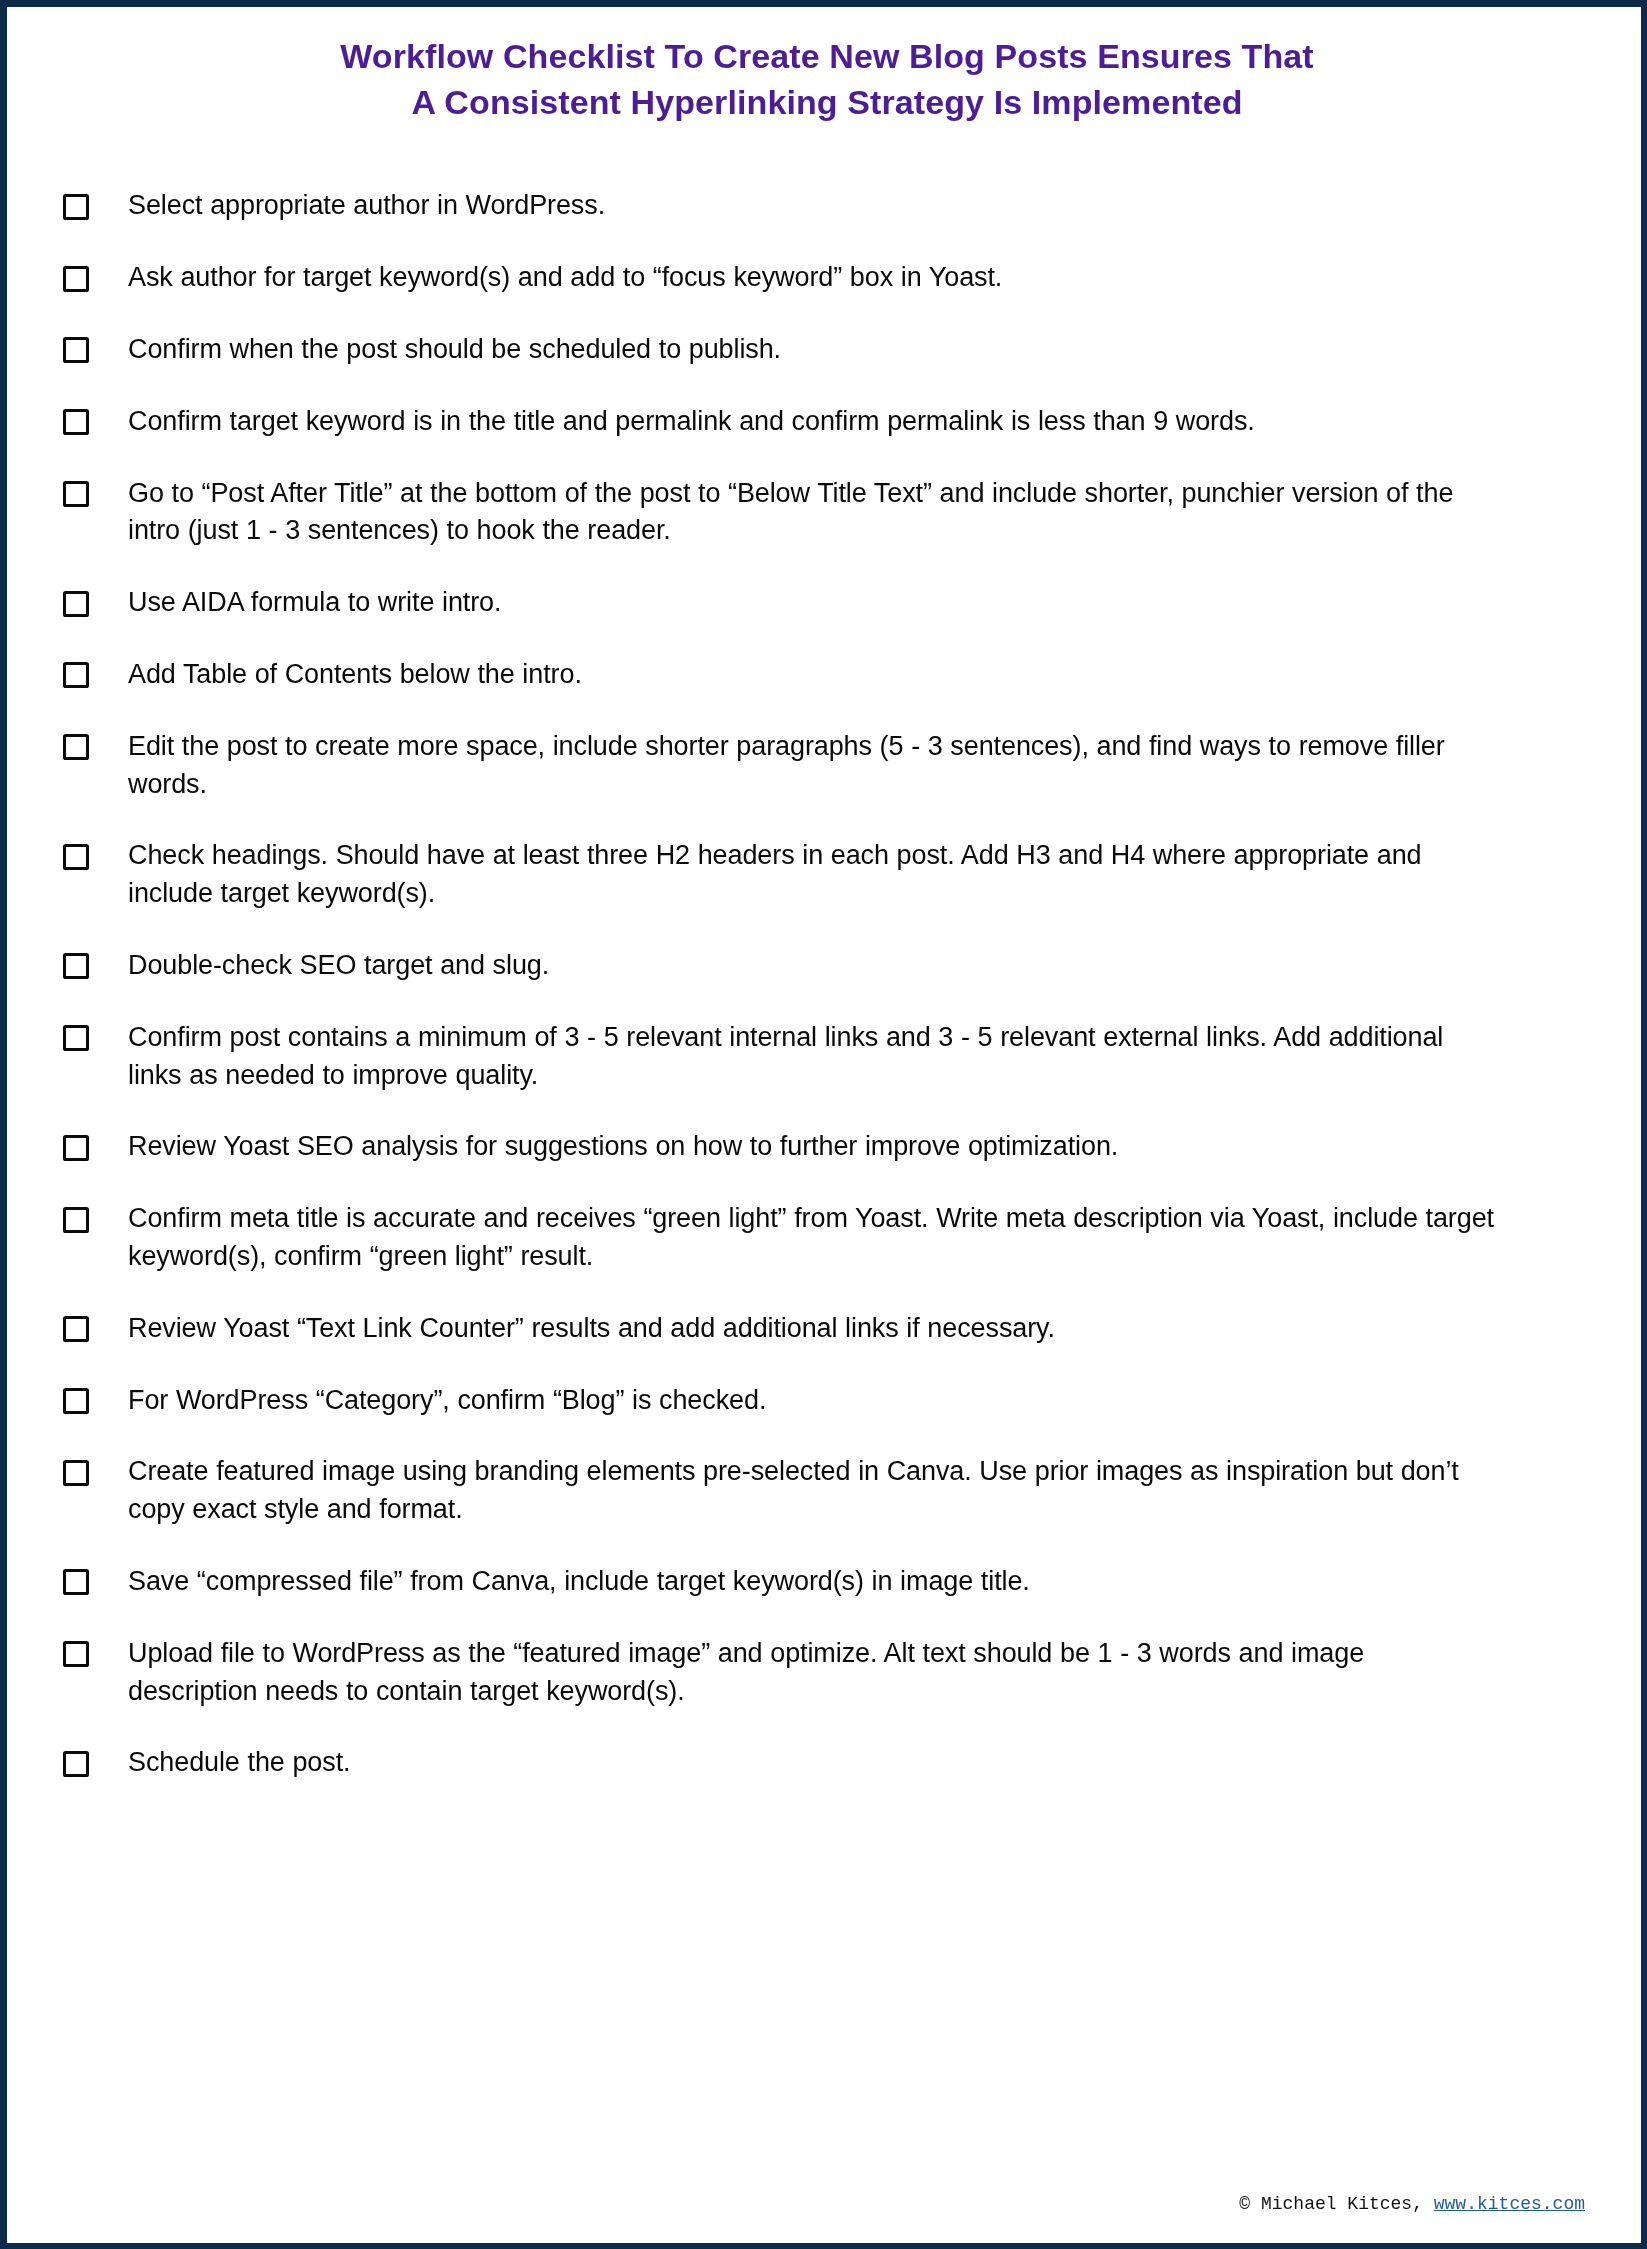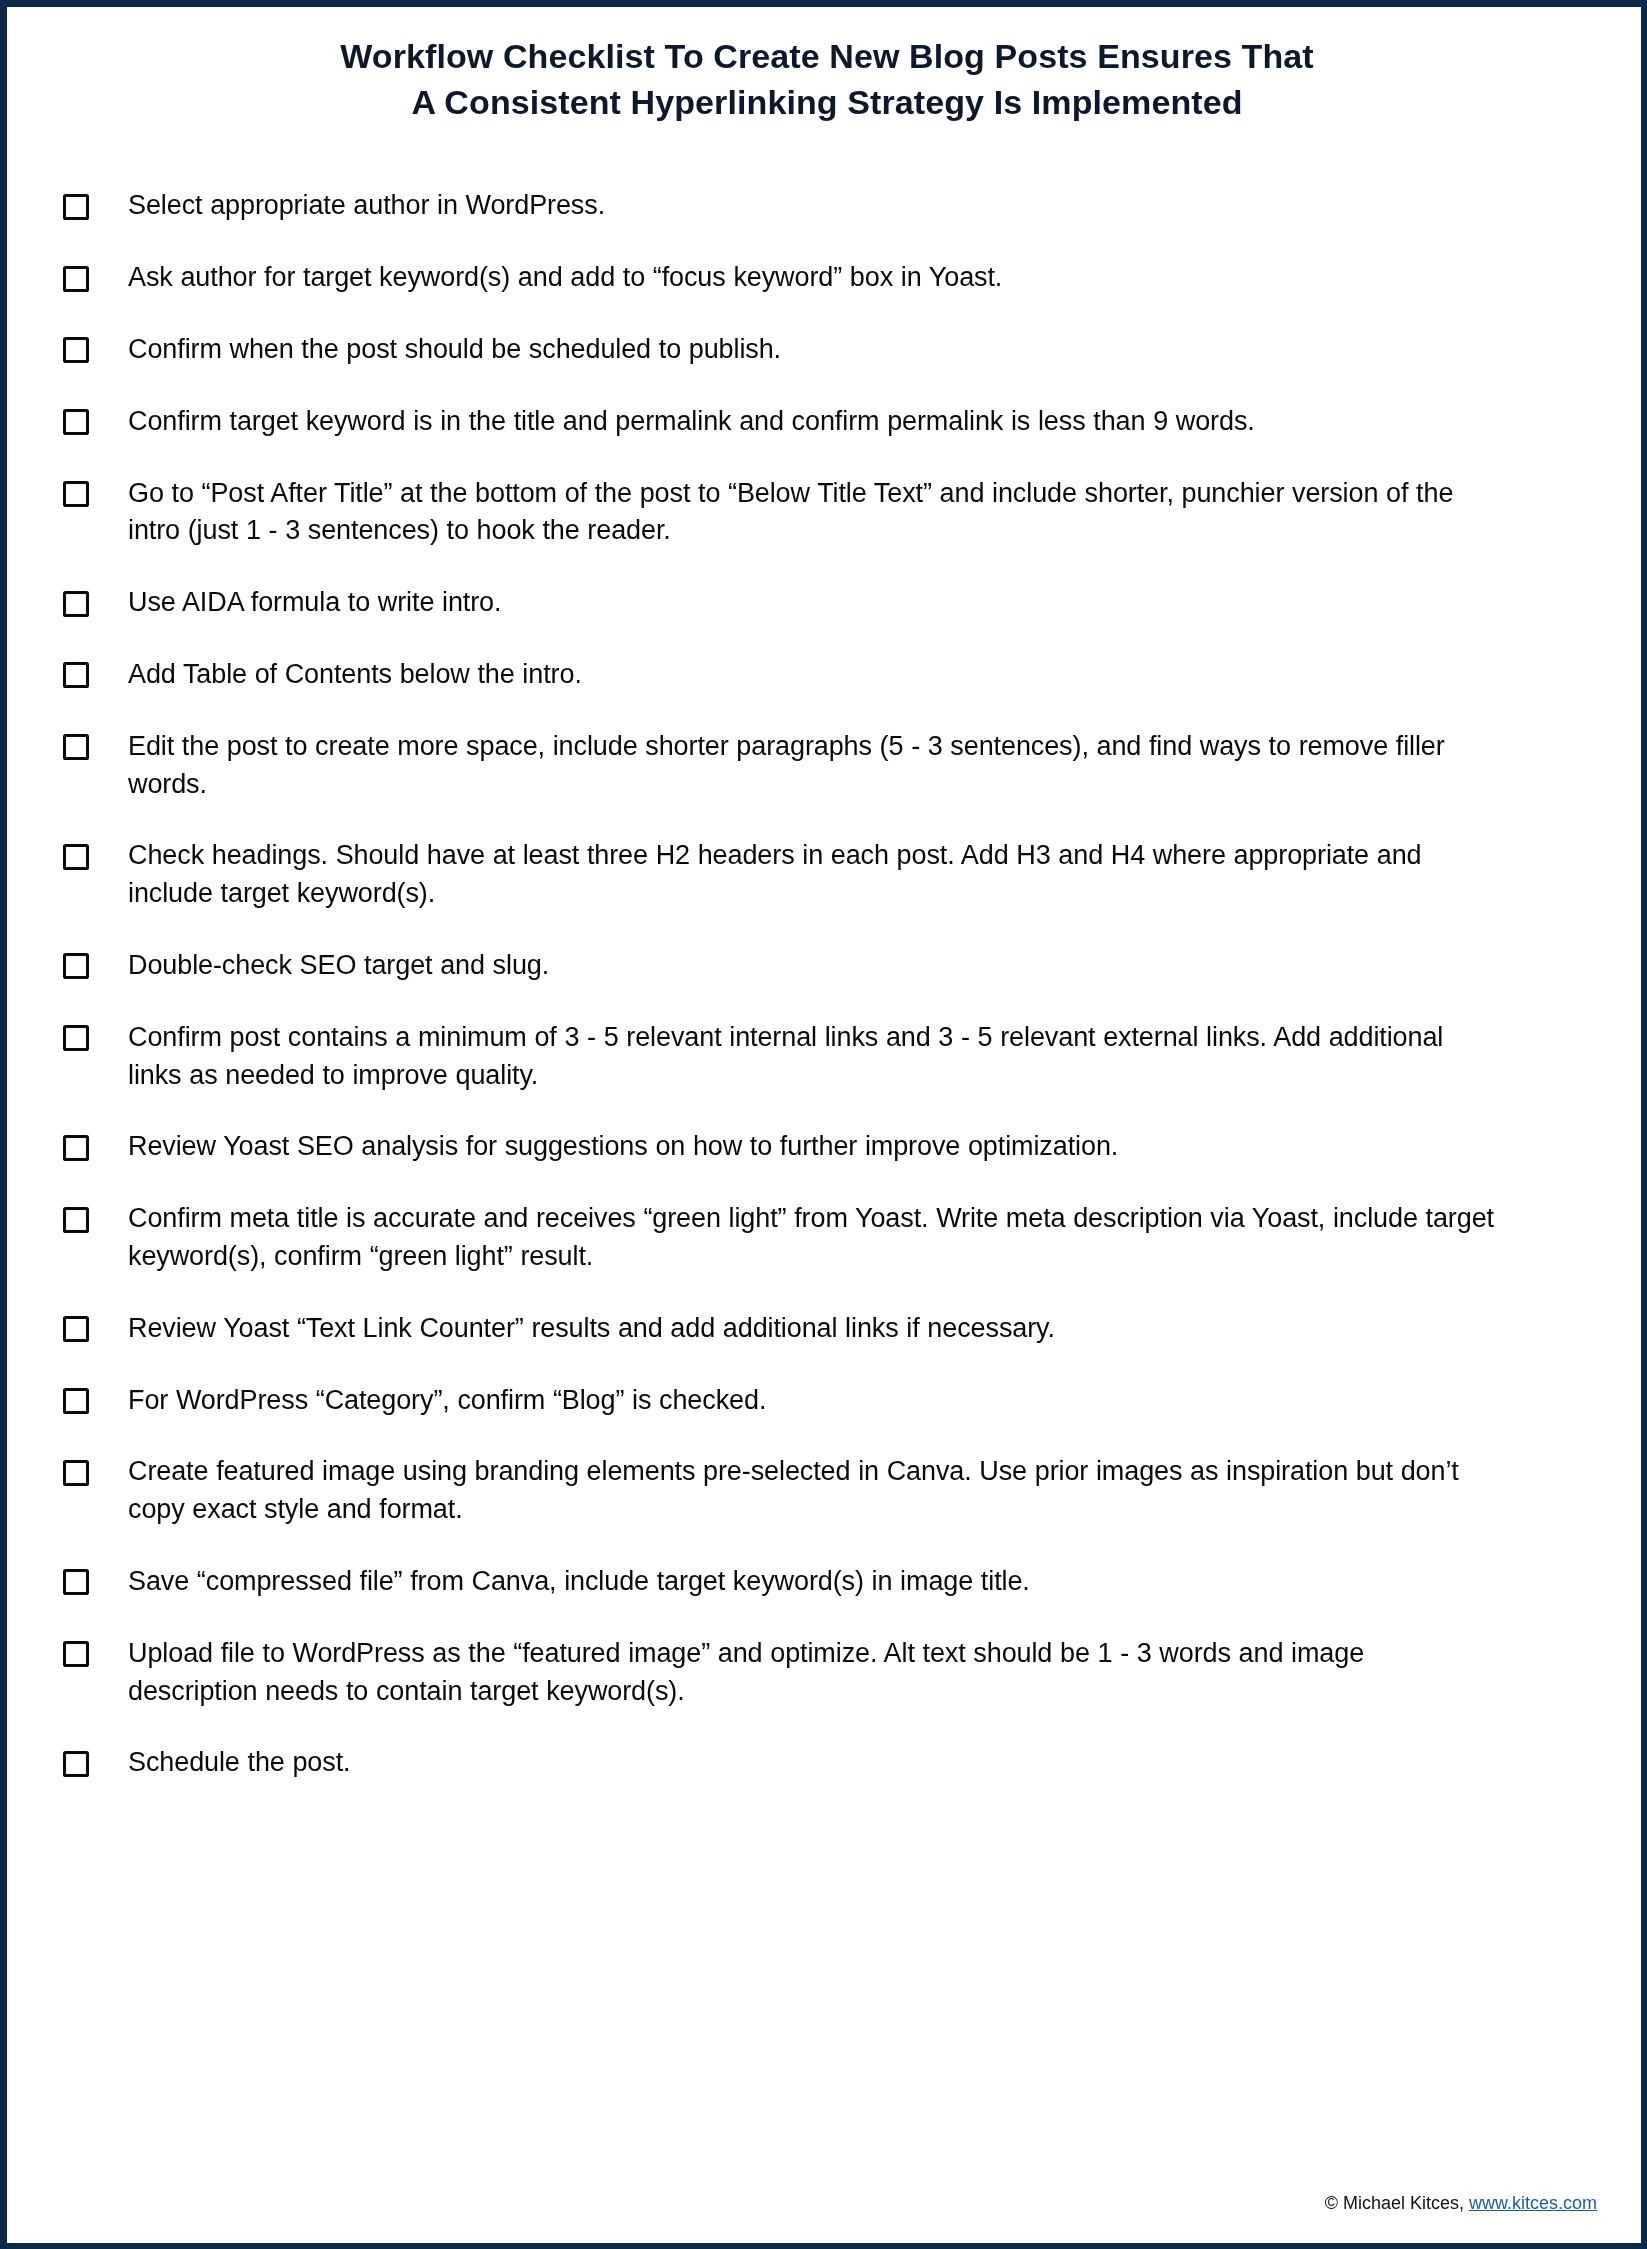--- a/index.html
+++ b/index.html
@@ -32,21 +32,21 @@
     position: relative;
   }
 
   
   .title-block {
     text-align: center;
     padding-top: 27.4px;
   }
   .title-line {
     display: block;
-    color: #0f172a;
+    color: #4c1d95;
     font-family: "Liberation Sans", sans-serif;
     font-size: 34px;
     font-weight: bold;
     line-height: 1.34;
     letter-spacing: 0.1px;
     padding-left: 6px;
   }
 
   
   .checklist {
@@ -84,23 +84,23 @@
     font-size: 27px;
     font-weight: 400;
     line-height: 1.40;
     letter-spacing: -0.1px;
     word-spacing: 0.3px;
   }
 
   
   .footer {
     position: absolute;
-    right: 44px;
+    right: 56px;
     bottom: 29.5px;
-    font-family: Liberation Sans, sans-serif;
+    font-family: Liberation Mono, monospace;
     font-size: 18px;
     color: #111111;
     white-space: nowrap;
   }
   .footer .credit { color: #111111; }
   .footer .site-link {
     color: #1f5c99;
     text-decoration: underline;
   }
 </style>

